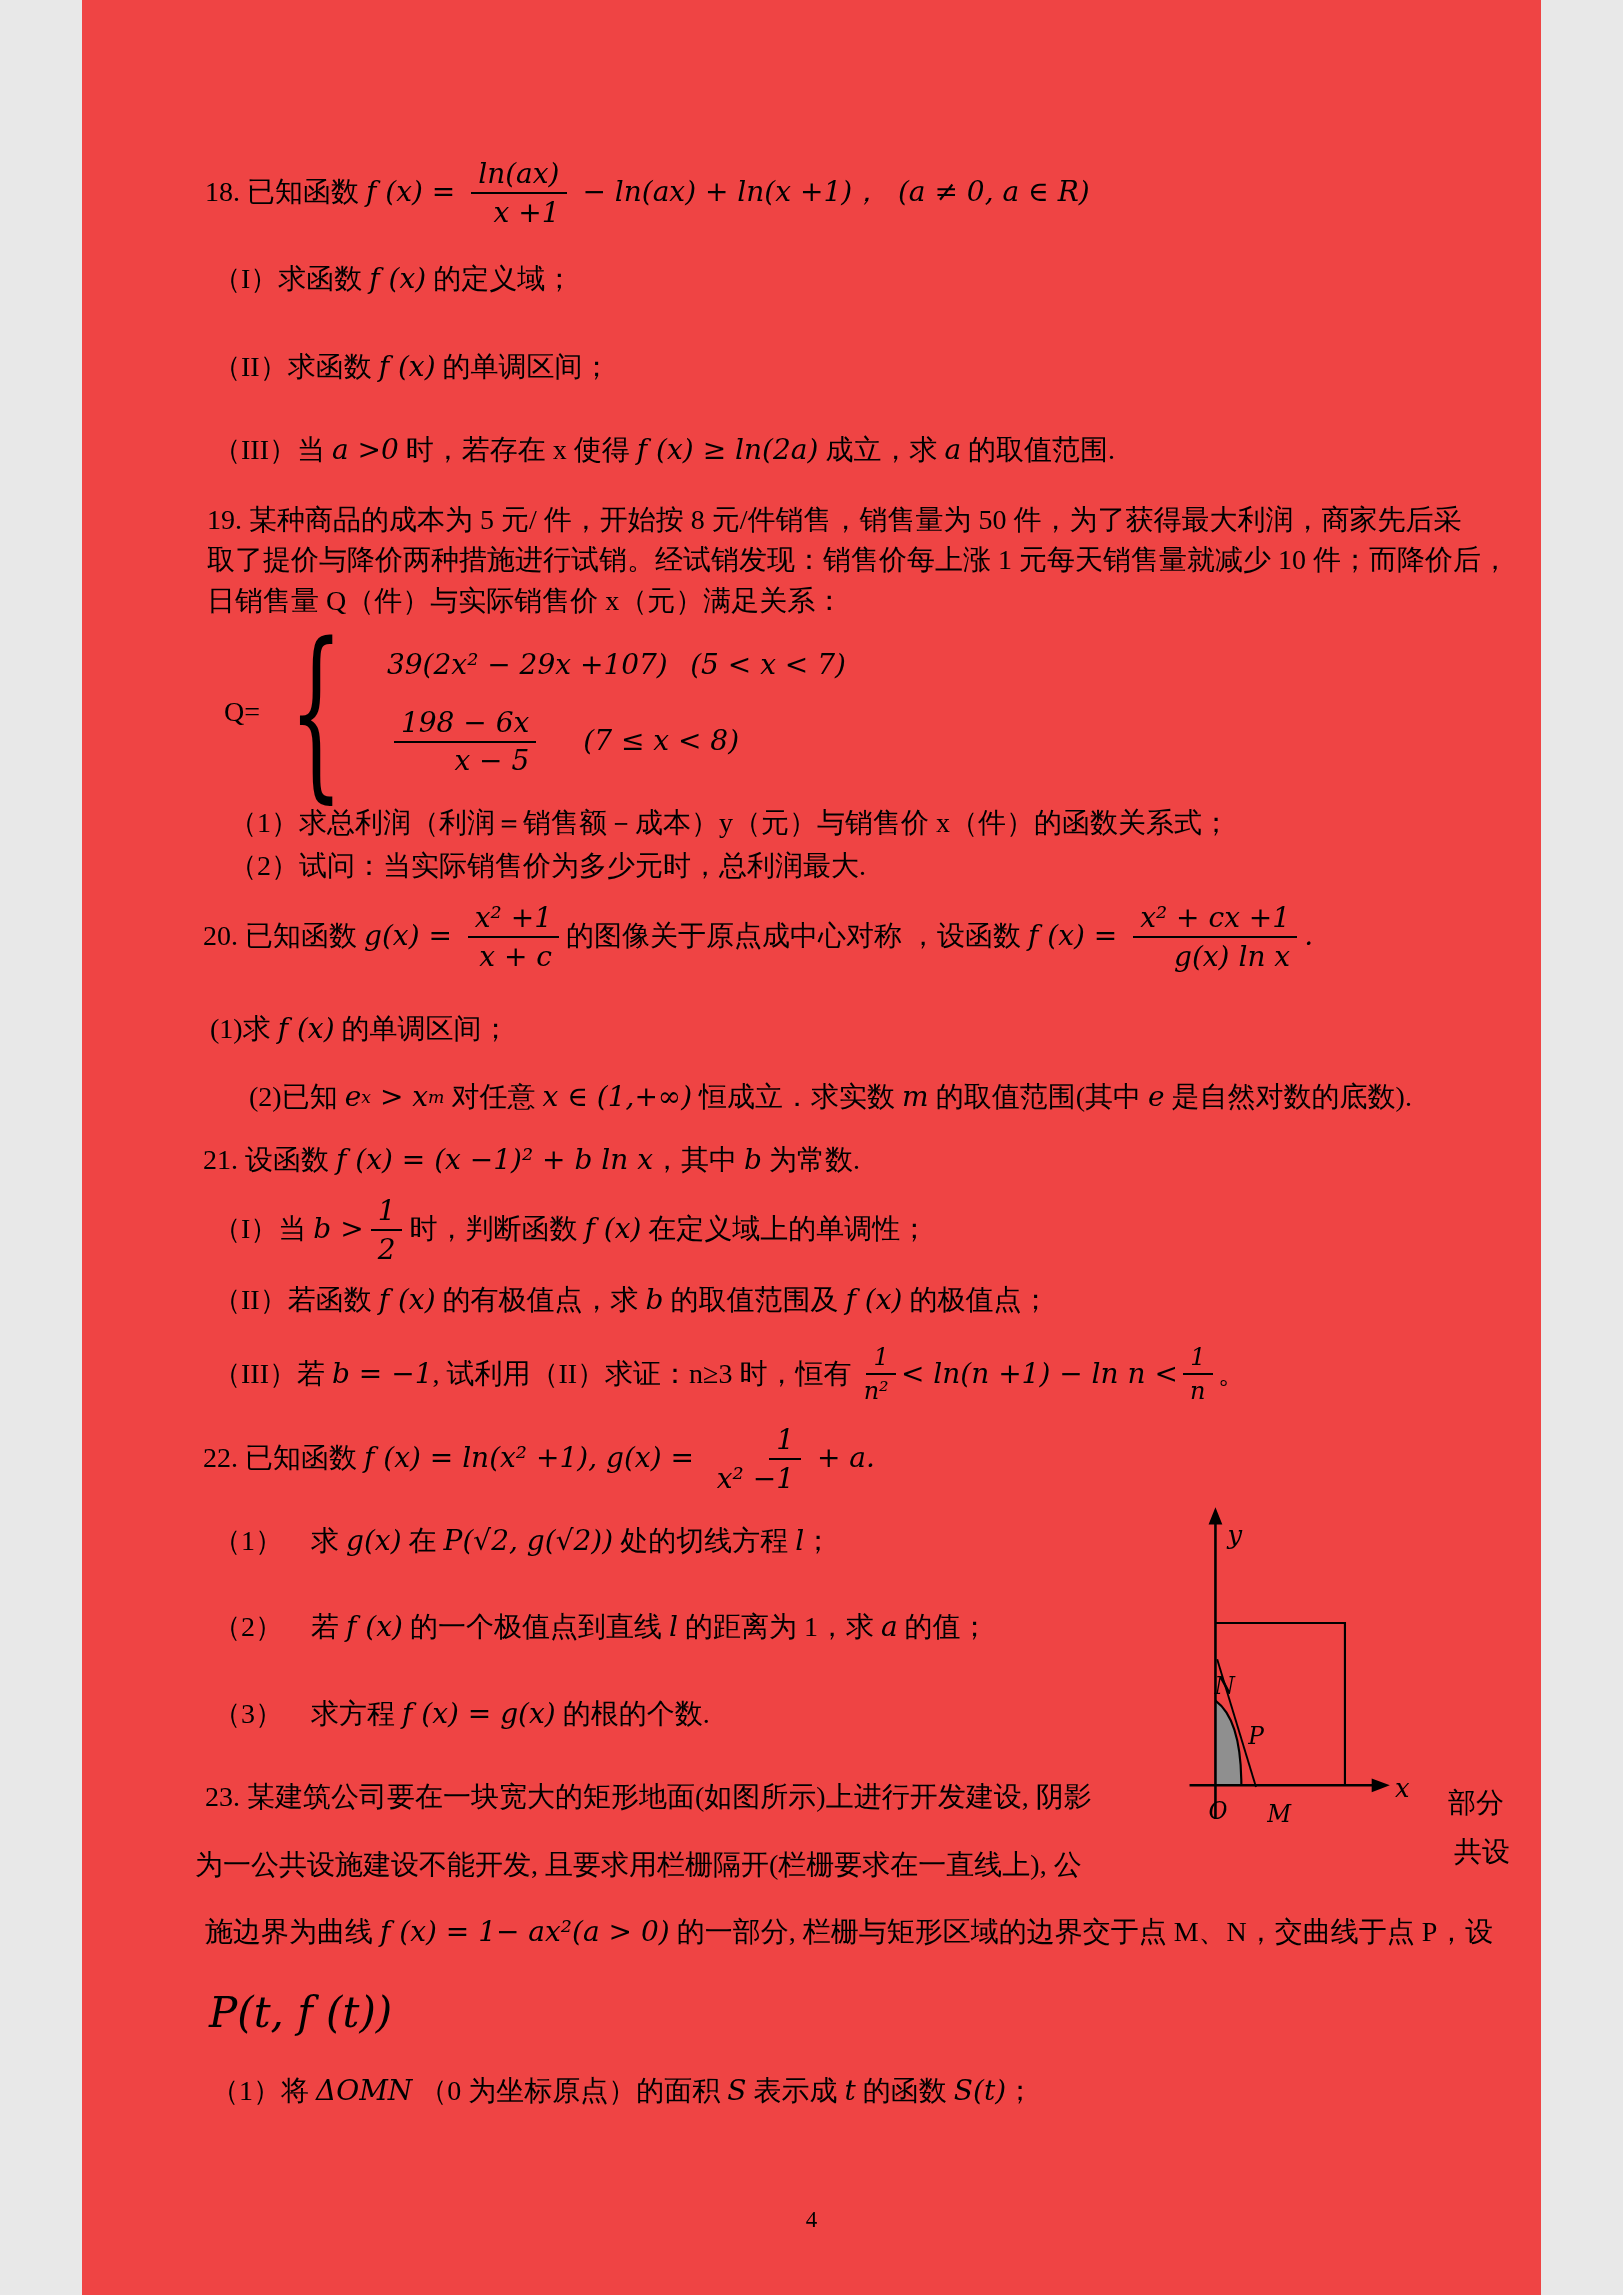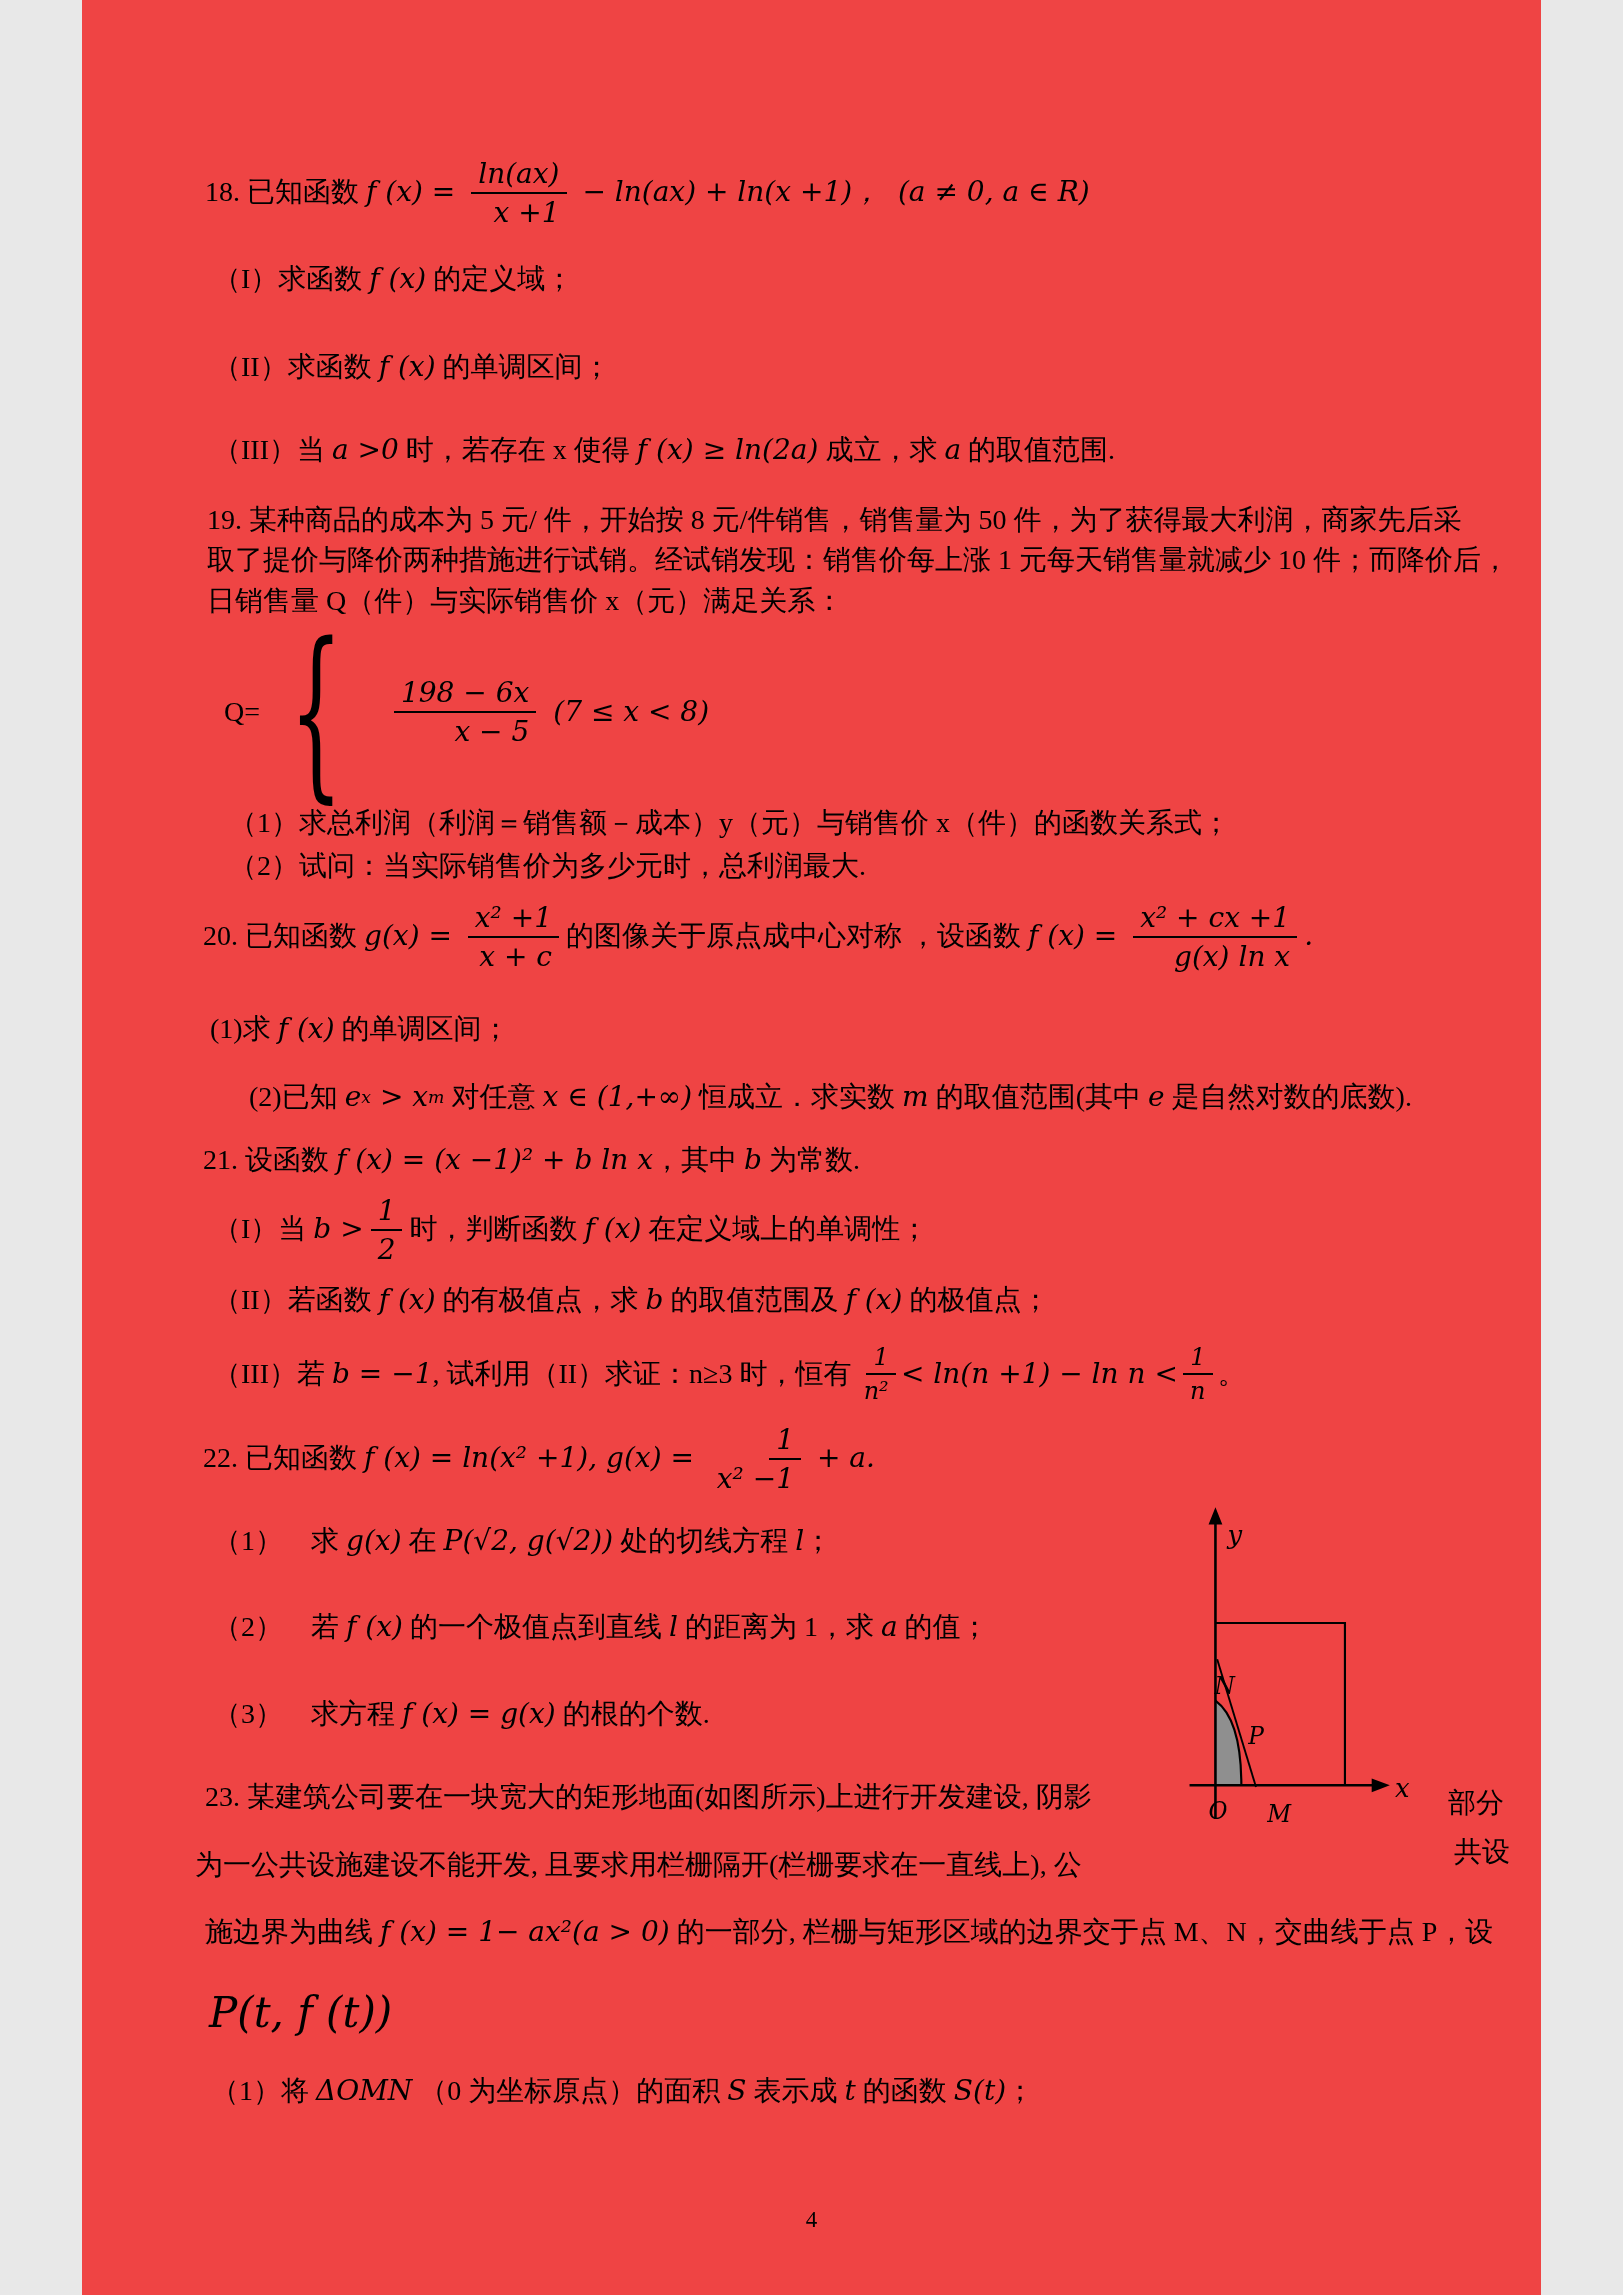--- a/index.html
+++ b/index.html
@@ -61,23 +61,27 @@
     <span class="cn">取了提价与降价两种措施进行试销。经试销发现：销售价每上涨 1 元每天销售量就减少 10 件；而降价后，</span>
   </div>
   <div class="line" style="top:583px;left:125px">
     <span class="cn">日销售量 Q（件）与实际销售价 x（元）满足关系：</span>
   </div>
 
   <div class="line" style="top:641px;left:142px;height:142px">
     <span class="cn">Q= </span>
     <span class="brace">{</span>
     <div class="pw-rows">
+      <div class="pw-row" style="margin-bottom:22.4px">
+        <span class="m">39(2x² − 29x +107)</span>
+        <span class="m" style="margin-left:22.4px">(5 &lt; x &lt; 7)</span>
+      </div>
       <div class="pw-row">
         <span class="frac m"><span class="num">198 − 6x</span><span class="den">x − 5</span></span>
-        <span class="m" style="margin-left:10px">(7 ≤ x &lt; 8)</span>
+        <span class="m" style="margin-left:40px">(7 ≤ x &lt; 8)</span>
       </div>
     </div>
   </div>
   <div class="line" style="top:805px;left:147px">
     <span class="cn">（1）求总利润（利润＝销售额－成本）y（元）与销售价 x（件）的函数关系式；</span>
   </div>
   <div class="line" style="top:848px;left:147px">
     <span class="cn">（2）试问：当实际销售价为多少元时，总利润最大.</span>
   </div>
 

